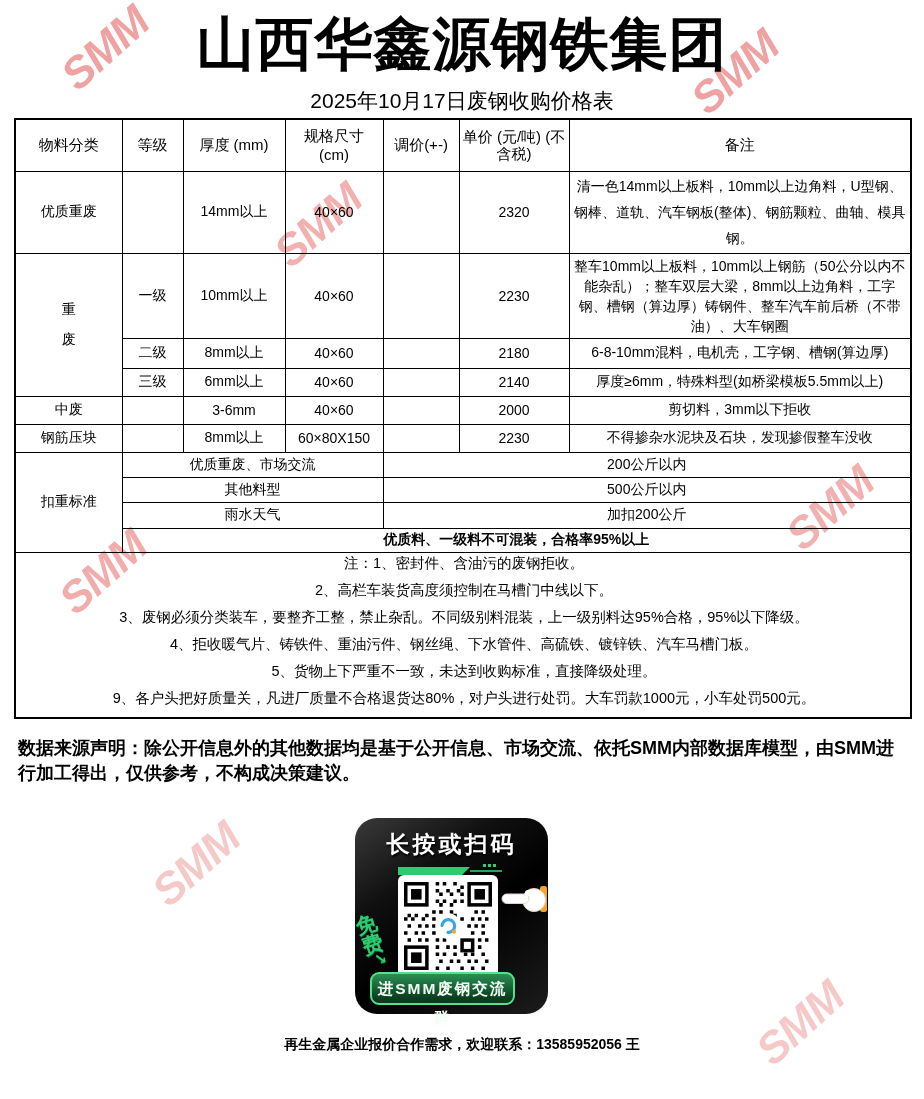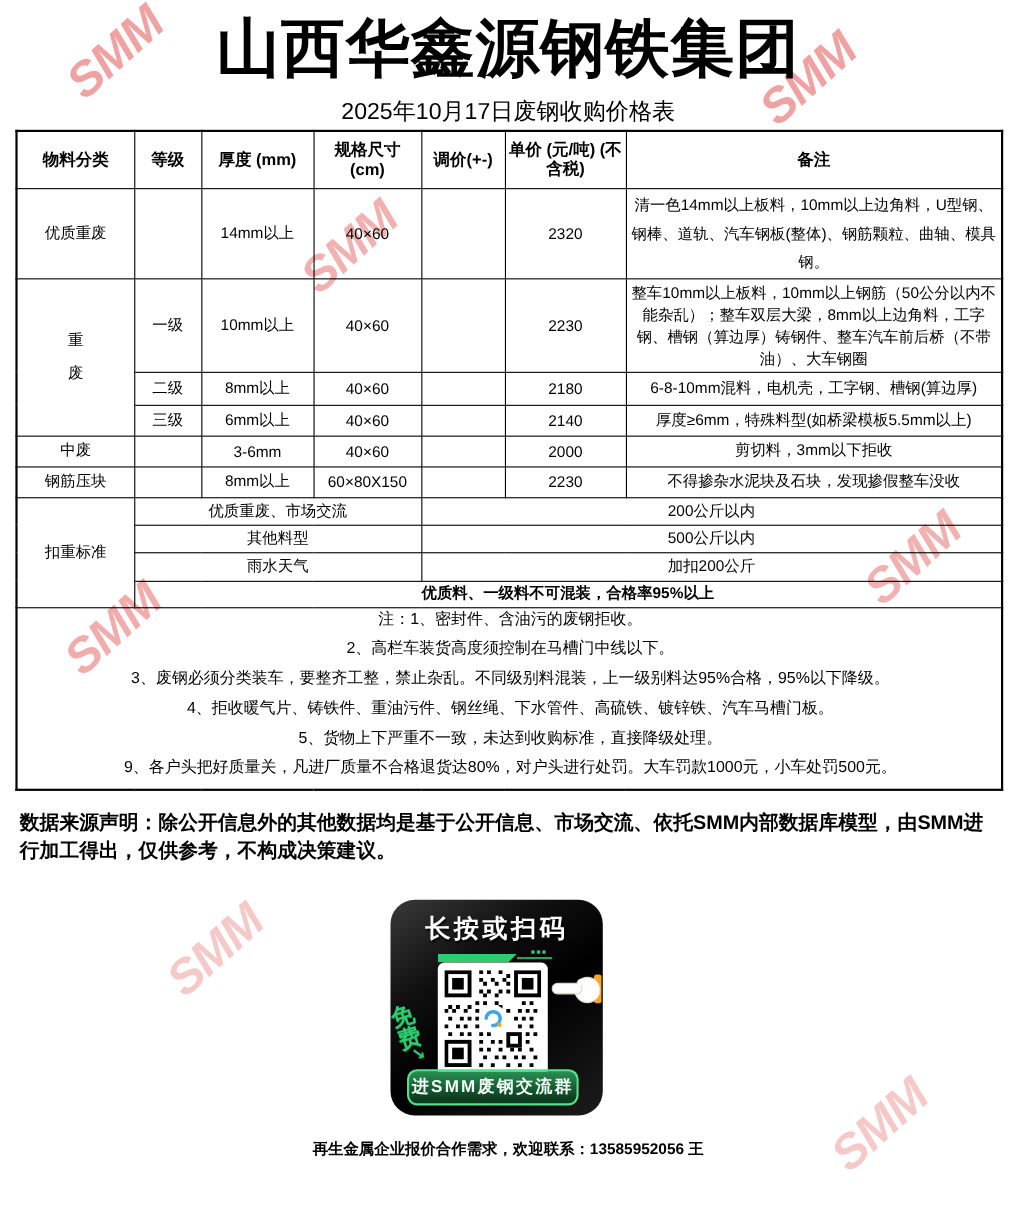--- a/index.html
+++ b/index.html
@@ -26,21 +26,21 @@
   table.price-table {
     position:absolute; left:14px; top:118px; width:896px; z-index:1;
     border-collapse:collapse; table-layout:fixed; background:transparent;
     border:2px solid #000;
   }
   .price-table th, .price-table td {
     border:1.5px solid #000; background:transparent;
     text-align:center; vertical-align:middle;
     font-size:14px; padding:1px 3px; overflow:hidden;
   }
-  .price-table th { font-size:15px; font-weight:bold; }
+  .price-table th { font-size:15px; font-weight:normal; }
   .price-head { line-height:17px; padding:1px 2px; }
   .remark-left { text-align:left; padding:1px 5px; font-size:13.5px; }
   .lh26 { line-height:26px; }
   .lh21 { line-height:20px; }
   .stacked { white-space:pre-line; line-height:2.1; font-size:14.5px; }
   .highlight-cell { font-weight:bold; font-size:15px; }
   .notes-cell { text-align:left; vertical-align:top; padding:8px 4px 0 4px; }
   .note-line { font-size:14.5px; line-height:18px; margin:0 0 9px 2px; }
   
   .disclaimer {
@@ -71,21 +71,21 @@
   }
   .qr-card svg { display:block; margin:7px auto 0 auto; }
   .free {
     position:absolute; left:5px; top:94px; width:28px; text-align:center;
     transform:rotate(-18deg); color:#2ecc71; font-weight:900;
     font-size:21px; line-height:21px; z-index:2; text-shadow:0 1px 0 #063;
   }
   .free-arrow { display:block; font-size:15px; line-height:12px; transform:rotate(8deg); }
   .hand { position:absolute; right:1px; top:64px; width:46px; height:36px; z-index:2; }
   .qr-button {
-    position:absolute; left:15px; bottom:9px; width:156px; height:33px; box-sizing:border-box;
+    position:absolute; left:15px; bottom:9px; width:145px; height:33px; box-sizing:border-box;
     border:2px solid #54e08d; border-radius:9px;
     background:linear-gradient(180deg,#2a8f52 0%,#0b3c1f 85%);
     color:#f2fff6; font-size:15.5px; font-weight:bold; letter-spacing:2px;
     text-align:center; line-height:29px;
   }
   
   .footer-contact {
     position:absolute; top:1036px; left:0; width:100%; text-align:center;
     font-size:14px; font-weight:bold; z-index:1;
   }

